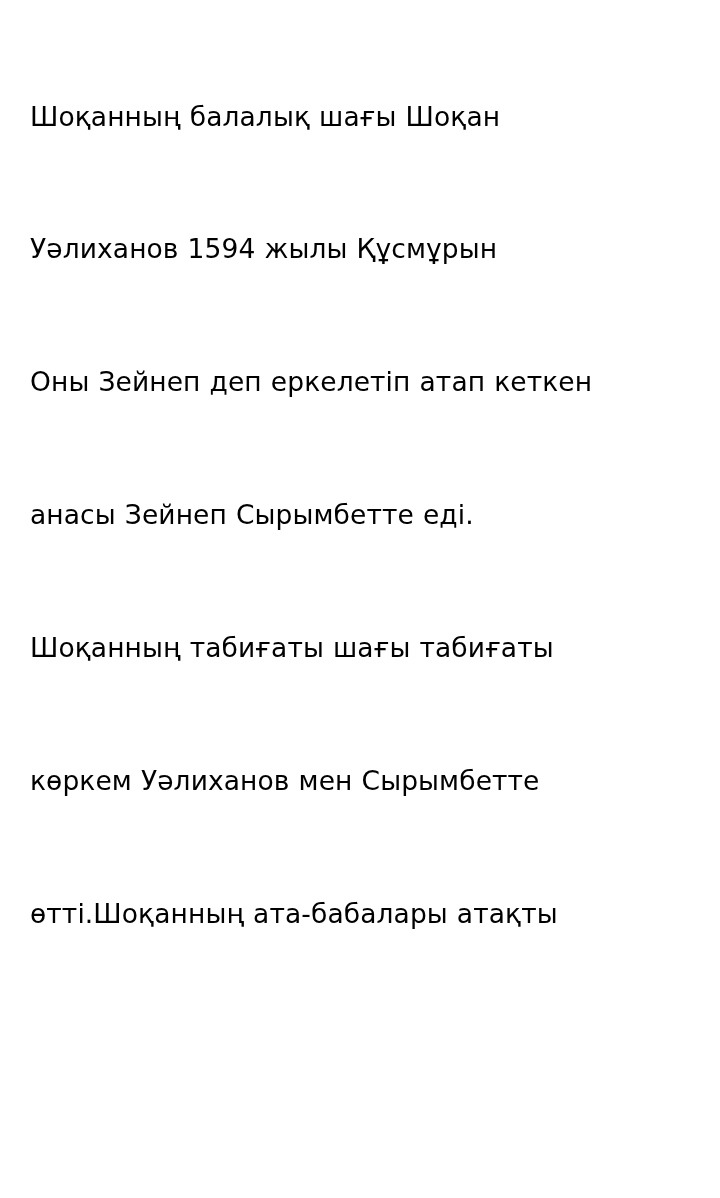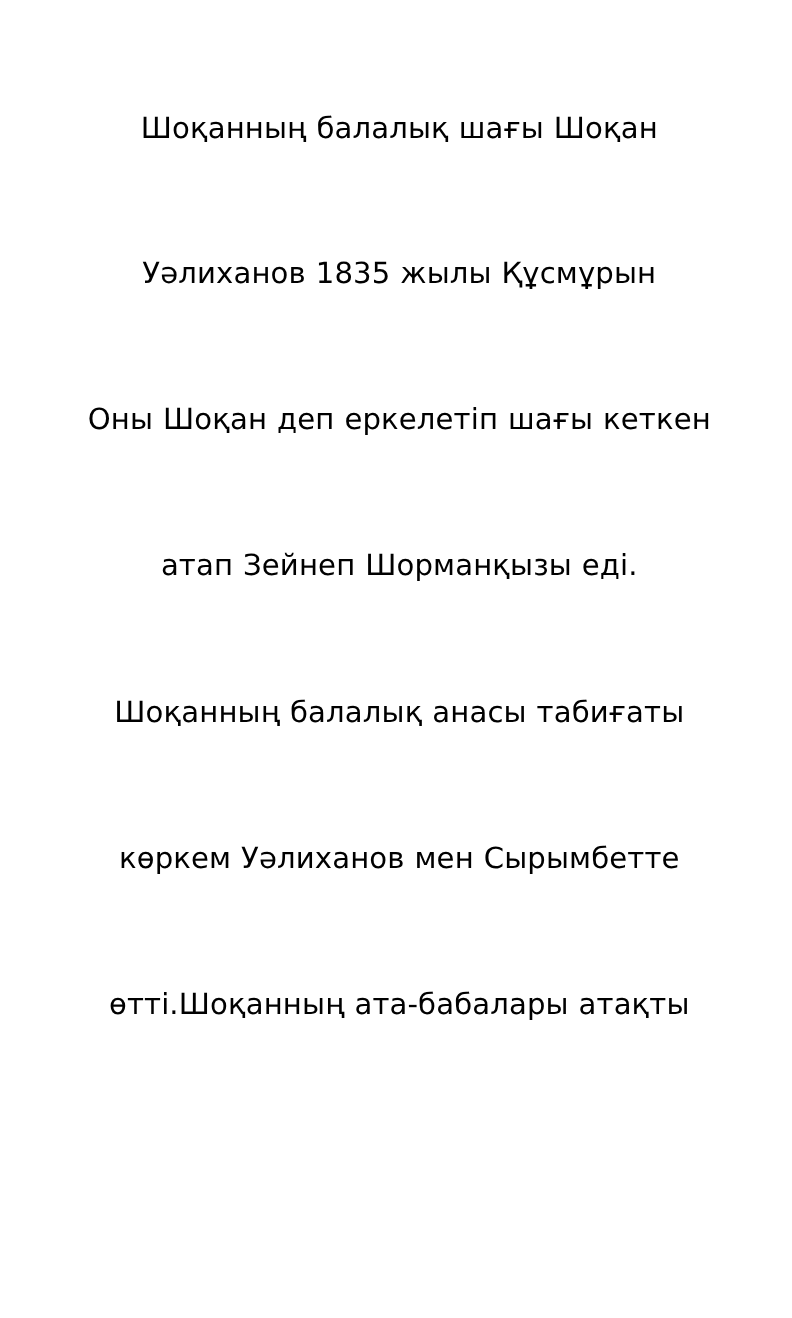--- a/index.html
+++ b/index.html
@@ -24,33 +24,32 @@
     color: #000000;
     font-size: 26.5px;
     line-height: 44.3px;
     font-weight: 400;
     letter-spacing: 0.1px;
     word-spacing: 0.5px;
     white-space: pre-wrap;
   }
   .line {
     white-space: pre-wrap;
-    text-align: center;
   }
 </style>
 </head>
 <body>
 
 <div class="page">
   <div class="text-body">
     <div class="line">Шоқанның балалық шағы Шоқан</div>
-    <div class="line">Уәлиханов 1835 жылы Құсмұрын</div>
-    <div class="line">Оны Шоқан деп еркелетіп шағы кеткен</div>
-    <div class="line">атап Зейнеп Шорманқызы еді.</div>
-    <div class="line">Шоқанның балалық анасы табиғаты</div>
+    <div class="line">Уәлиханов 1594 жылы Құсмұрын</div>
+    <div class="line">Оны Зейнеп деп еркелетіп атап кеткен</div>
+    <div class="line">анасы Зейнеп Сырымбетте еді.</div>
+    <div class="line">Шоқанның табиғаты шағы табиғаты</div>
     <div class="line">көркем Уәлиханов мен Сырымбетте</div>
     <div class="line">өтті.Шоқанның ата-бабалары атақты</div>
     
     
     
     
     
     
     
     

